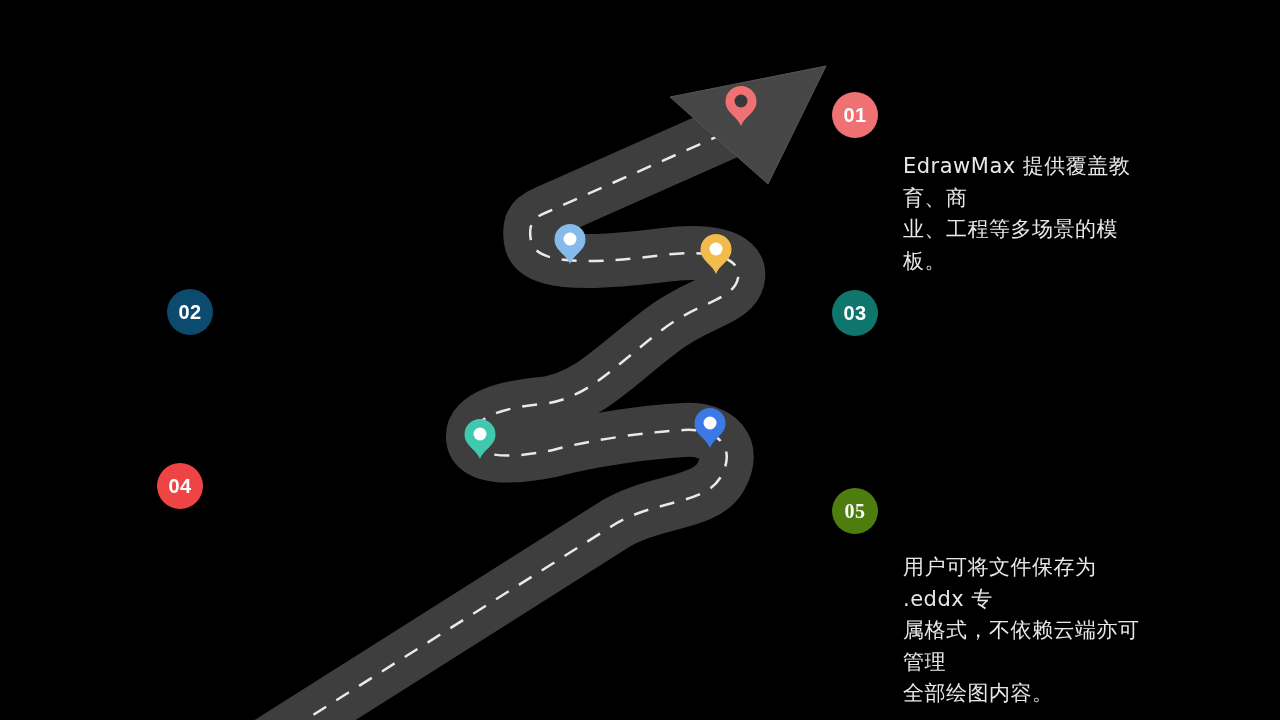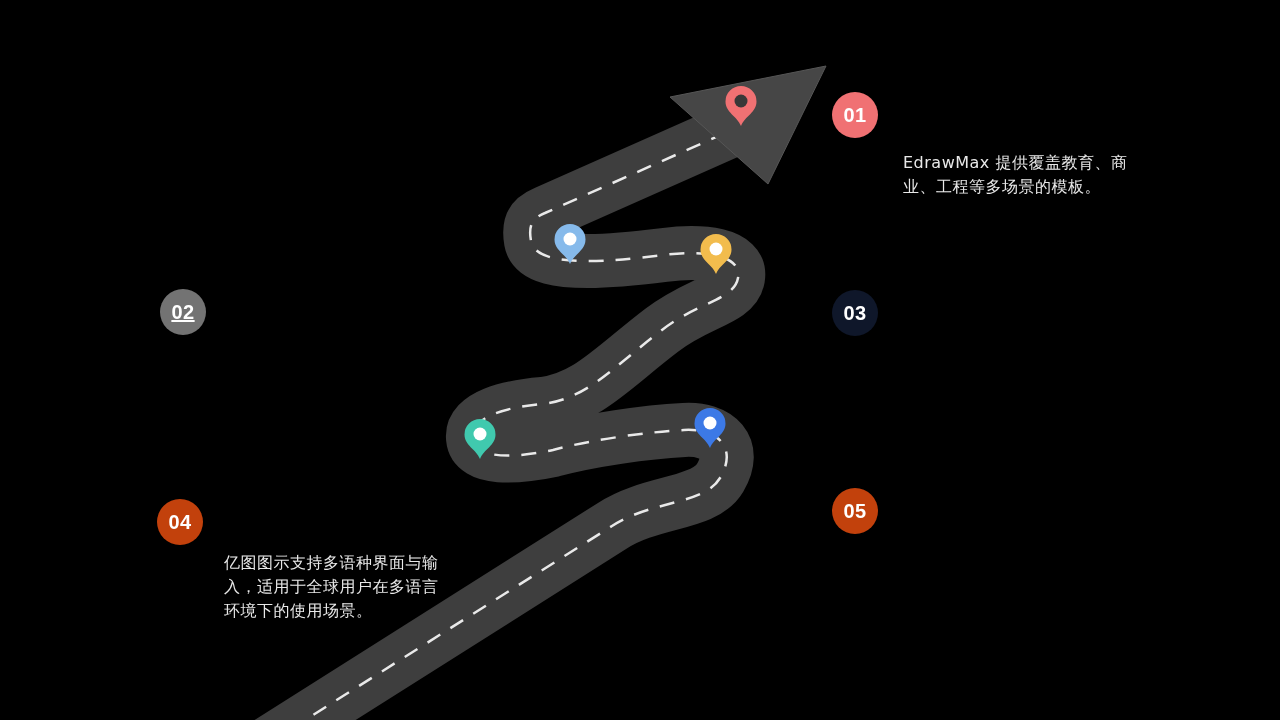--- a/index.html
+++ b/index.html
@@ -17,21 +17,21 @@
     width:46px;height:46px;
     border-radius:50%;
     display:flex;align-items:center;justify-content:center;
     font-size:20px;font-weight:bold;color:#ffffff;
     font-family:"Liberation Sans","DejaVu Sans",sans-serif;
     letter-spacing:0.5px;
   }
   .desc{
     position:absolute;
     width:246px;
-    font-size:16px;
+    font-size:21px;
     line-height:1.5;
     color:#e8e8e8;
     white-space:pre-line;
     letter-spacing:0.5px;
   }
 </style>
 </head>
 <body>
 
 <div class="stage">
@@ -93,24 +93,24 @@
     <g transform="translate(710,426)">
       <path d="M0 22 C -4 12 -15.5 8.5 -15.5 -2.5 A 15.5 15.5 0 1 1 15.5 -2.5 C 15.5 8.5 4 12 0 22 Z" fill="#3c79e6"></path>
       <circle cx="0" cy="-3" r="6.5" fill="#ffffff"></circle>
     </g>
   </svg>
 
   <div class="badge" style="left: 832px; top: 92px; background-color: rgb(240, 113, 115);">01</div>
   <div class="desc" style="left:903px;top:151px">EdrawMax 提供覆盖教育、商
 业、工程等多场景的模板。</div>
 
-  <div class="badge" style="left: 160px; top: 289px; background-color: #737373; text-decoration: underline;">02</div>
+  <div class="badge" style="left: 167px; top: 289px; background-color: #0c4a6e;">02</div>
 
-  <div class="badge" style="left: 832px; top: 290px; background-color: #0f172a;">03</div>
+  <div class="badge" style="left: 832px; top: 290px; background-color: #0f766e;">03</div>
 
-  <div class="badge" style="left: 157px; top: 499px; background-color: #c2410c;">04</div>
-  <div class="desc" style="left:224px;top:551px">亿图图示支持多语种界面与输
-入，适用于全球用户在多语言
-环境下的使用场景。</div>
+  <div class="badge" style="left: 157px; top: 463px; background-color: #ef4444;">04</div>
 
-  <div class="badge" style="left: 832px; top: 488px; background-color: #c2410c;">05</div>
+  <div class="badge" style="left: 832px; top: 488px; background-color: #4d7c0f; font-family: Liberation Serif, serif;">05</div>
+  <div class="desc" style="left:903px;top:552px">用户可将文件保存为 .eddx 专
+属格式，不依赖云端亦可管理
+全部绘图内容。</div>
 
 </div>
 
 </body></html>

